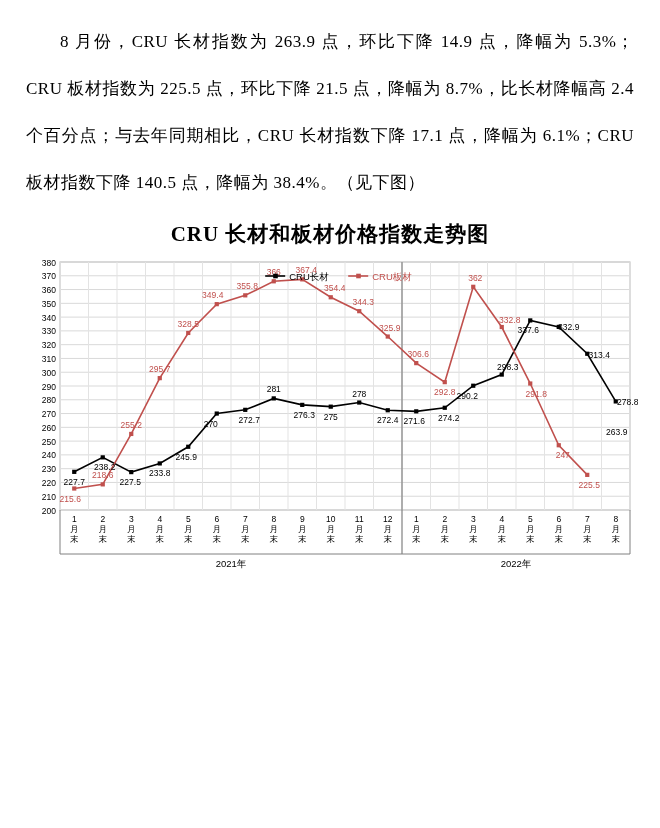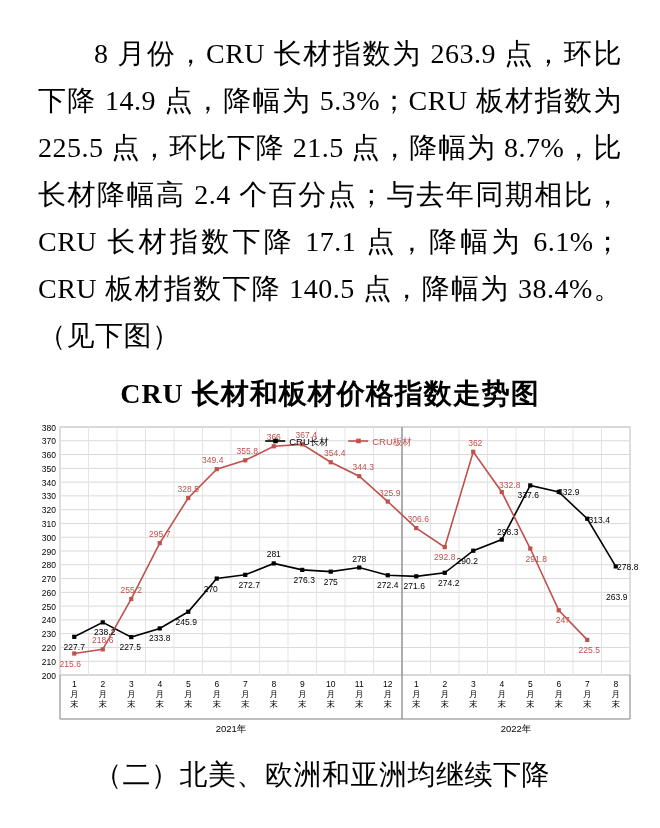--- a/index.html
+++ b/index.html
@@ -9,32 +9,32 @@
     height: 828px;
     background: #ffffff;
     font-family: "Liberation Serif", "DejaVu Serif", serif;
     color: #000000;
     overflow: hidden;
     position: relative;
   }
   .page { padding: 14px 22px 0 22px; }
 
   .para {
-    font-size: 28px;
+    font-size: 17px;
     line-height: 47px;
     text-align: justify;
     text-justify: inter-ideograph;
     text-indent: 2em;
     letter-spacing: 0.5px;
-    margin: 16px;
+    margin: 4px;
   }
 
   .chart-title {
     text-align: center;
-    font-size: 28px;
+    font-size: 21px;
     font-weight: bold;
     margin: 14px 0 4px 0;
     letter-spacing: 1px;
   }
 
   .chart-wrap {
     width: 616px;
     height: 320px;
     margin: 0 auto;
     position: relative;
@@ -265,16 +265,15 @@
         <line x1="243.2" y1="24" x2="263.2" y2="24" stroke="#000000" stroke-width="1.6"></line>
         <rect x="251.2" y="21.7" width="4.6" height="4.6" fill="#000000"></rect>
         <text x="267.2" y="27.5" font-size="9.5" font-family="&quot;Liberation Sans&quot;, sans-serif" fill="#000">CRU长材</text>
         <line x1="326.2" y1="24" x2="346.2" y2="24" stroke="#c0504d" stroke-width="1.6"></line>
         <rect x="334.2" y="21.7" width="4.6" height="4.6" fill="#c0504d"></rect>
         <text x="350.2" y="27.5" font-size="9.5" font-family="&quot;Liberation Sans&quot;, sans-serif" fill="#c0504d">CRU板材</text>
       </svg>
   </div>
 
   <div class="tail">
-    <p class="para">（二）北美、欧洲和亚洲均继续下降</p>
   </div>
 
 </div>
 
 </body></html>

